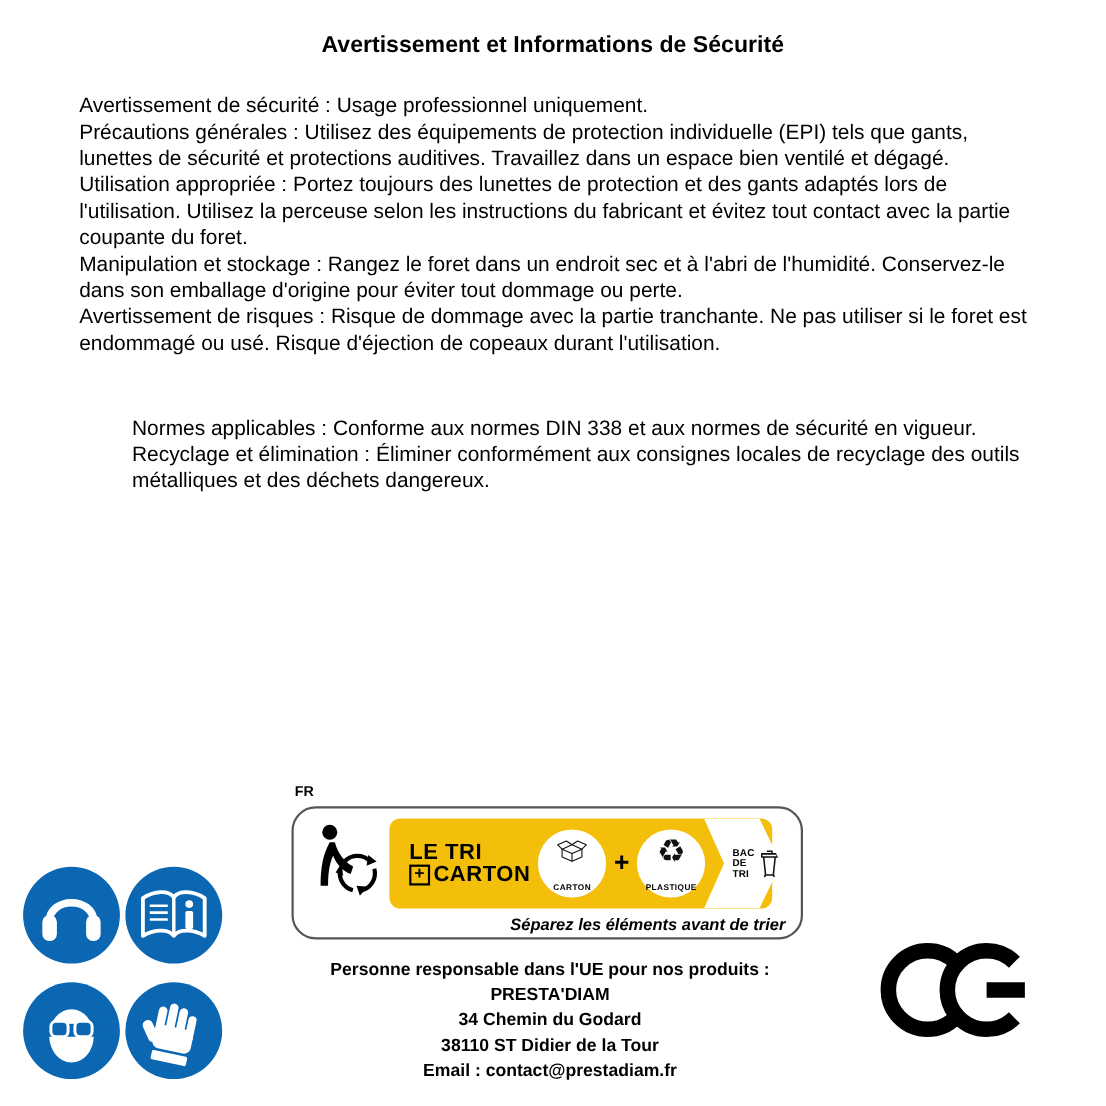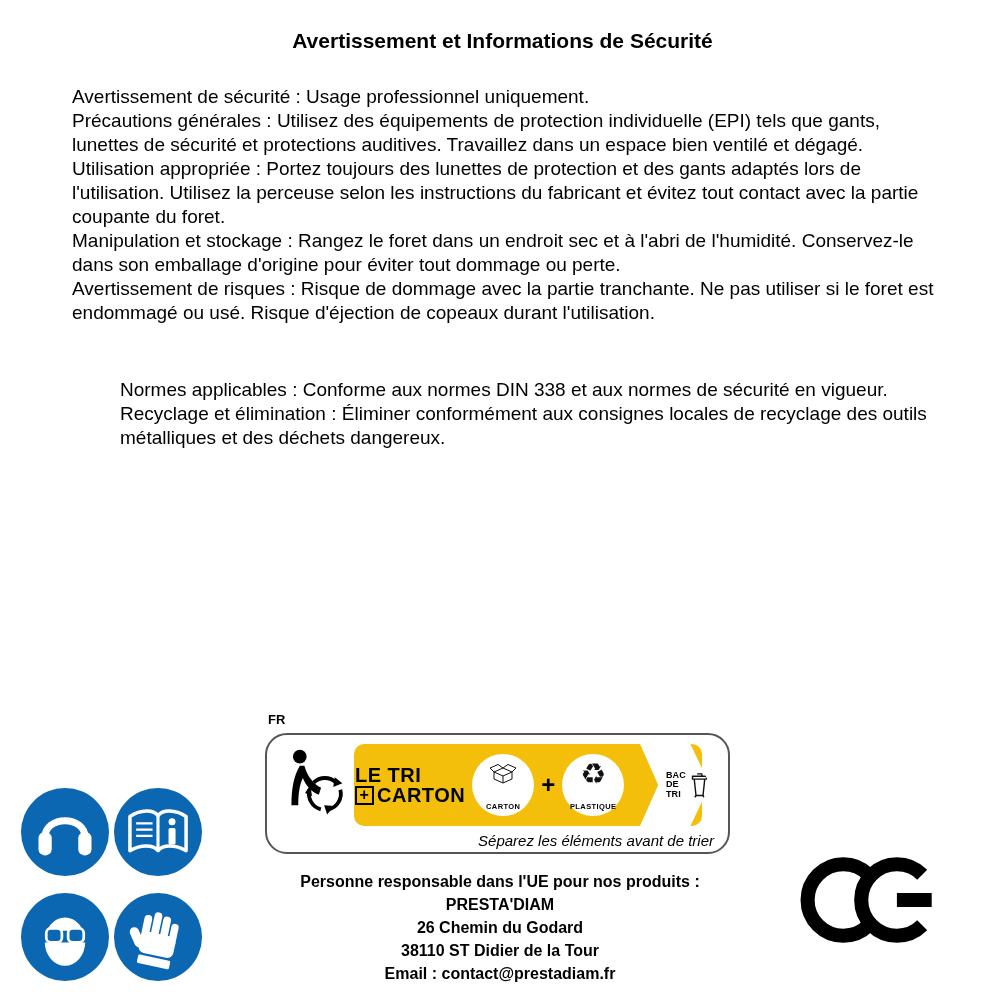--- a/index.html
+++ b/index.html
@@ -23,21 +23,21 @@
          display:flex; align-items:center; justify-content:center; overflow:hidden; }
   .ppe svg { width:78px; height:78px; }
 
   
   .fr-code { position:absolute; left:268px; top:712px; font-size:13px; font-weight:bold; }
   .tri-box { position:absolute; left:265px; top:733px; width:465px; height:121px;
              border:2px solid #555; border-radius:22px; background:#fff; }
   .triman { position:absolute; left:10px; top:7px; width:76px; height:84px; }
   .tri-yellow { position:absolute; left:87px; top:9px; width:348px; height:82px;
                 background:#F3BF0B; border-radius:10px;
-                display:flex; align-items:center; gap:7px; padding-left:1px; }
+                display:flex; align-items:center; gap:7px; padding-left:18px; }
   .tri-brand { line-height:1.02; color:#000; }
   .tri-brand-top { font-size:20px; font-weight:900; letter-spacing:.5px; }
   .tri-brand-bottom { display:flex; align-items:center; gap:3px;
                       font-size:20px; font-weight:900; letter-spacing:.5px; }
   .plus-box { display:inline-flex; align-items:center; justify-content:center;
               width:19px; height:19px; border:2.5px solid #000;
               font-size:16px; font-weight:900; line-height:1; }
   .tri-item { width:62px; height:62px; border-radius:50%; background:#fff;
               display:flex; flex-direction:column; align-items:center;
               justify-content:center; flex:none; }
@@ -47,21 +47,21 @@
                    line-height:30px; color:#111; }
   .tri-plus { font-size:24px; font-weight:900; }
   .tri-arrow { position:absolute; right:-8px; top:0; bottom:0; width:70px;
                background:#fff;
                clip-path:polygon(0 0,72% 0,100% 50%,72% 100%,0 100%,26% 50%);
                display:flex; align-items:center; justify-content:flex-end;
                gap:3px; padding-left:16px; }
   .bac-text { font-size:9px; font-weight:900; line-height:1.05; letter-spacing:.2px; }
   .bin { width:21px; height:30px; }
   .tri-tagline { position:absolute; right:14px; top:97px; font-size:15px;
-                 font-weight:normal; font-style:italic; white-space:nowrap; }
+                 font-weight:bold; font-style:italic; white-space:nowrap; }
 
   .address { position:absolute; left:253px; top:870px; width:494px;
              text-align:center; font-size:16px; font-weight:bold; line-height:23px; }
 
   .ce-mark { position:absolute; left:800px; top:851px; width:143px; height:98px; }
 </style>
 </head>
 <body>
 
 <div class="page">
@@ -184,21 +184,21 @@
         </svg>
       </div>
     </div>
 
     <div class="tri-tagline">Séparez les éléments avant de trier</div>
   </div>
 
   <div class="address">
     <div>Personne responsable dans l'UE pour nos produits :</div>
     <div>PRESTA'DIAM</div>
-    <div>26 Chemin du Godard</div>
+    <div>34 Chemin du Godard</div>
     <div>38110 ST Didier de la Tour</div>
     <div>Email : contact@prestadiam.fr</div>
   </div>
 
   <svg class="ce-mark" viewBox="0 0 152 104" aria-hidden="true">
     <g stroke="#000" stroke-width="15" fill="none">
       <path d="M 72.9 25.1 A 38 38 0 1 0 72.9 78.9"></path>
       <path d="M 129.9 25.1 A 38 38 0 1 0 129.9 78.9"></path>
       <path d="M 103 52 H 140"></path>
     </g>

